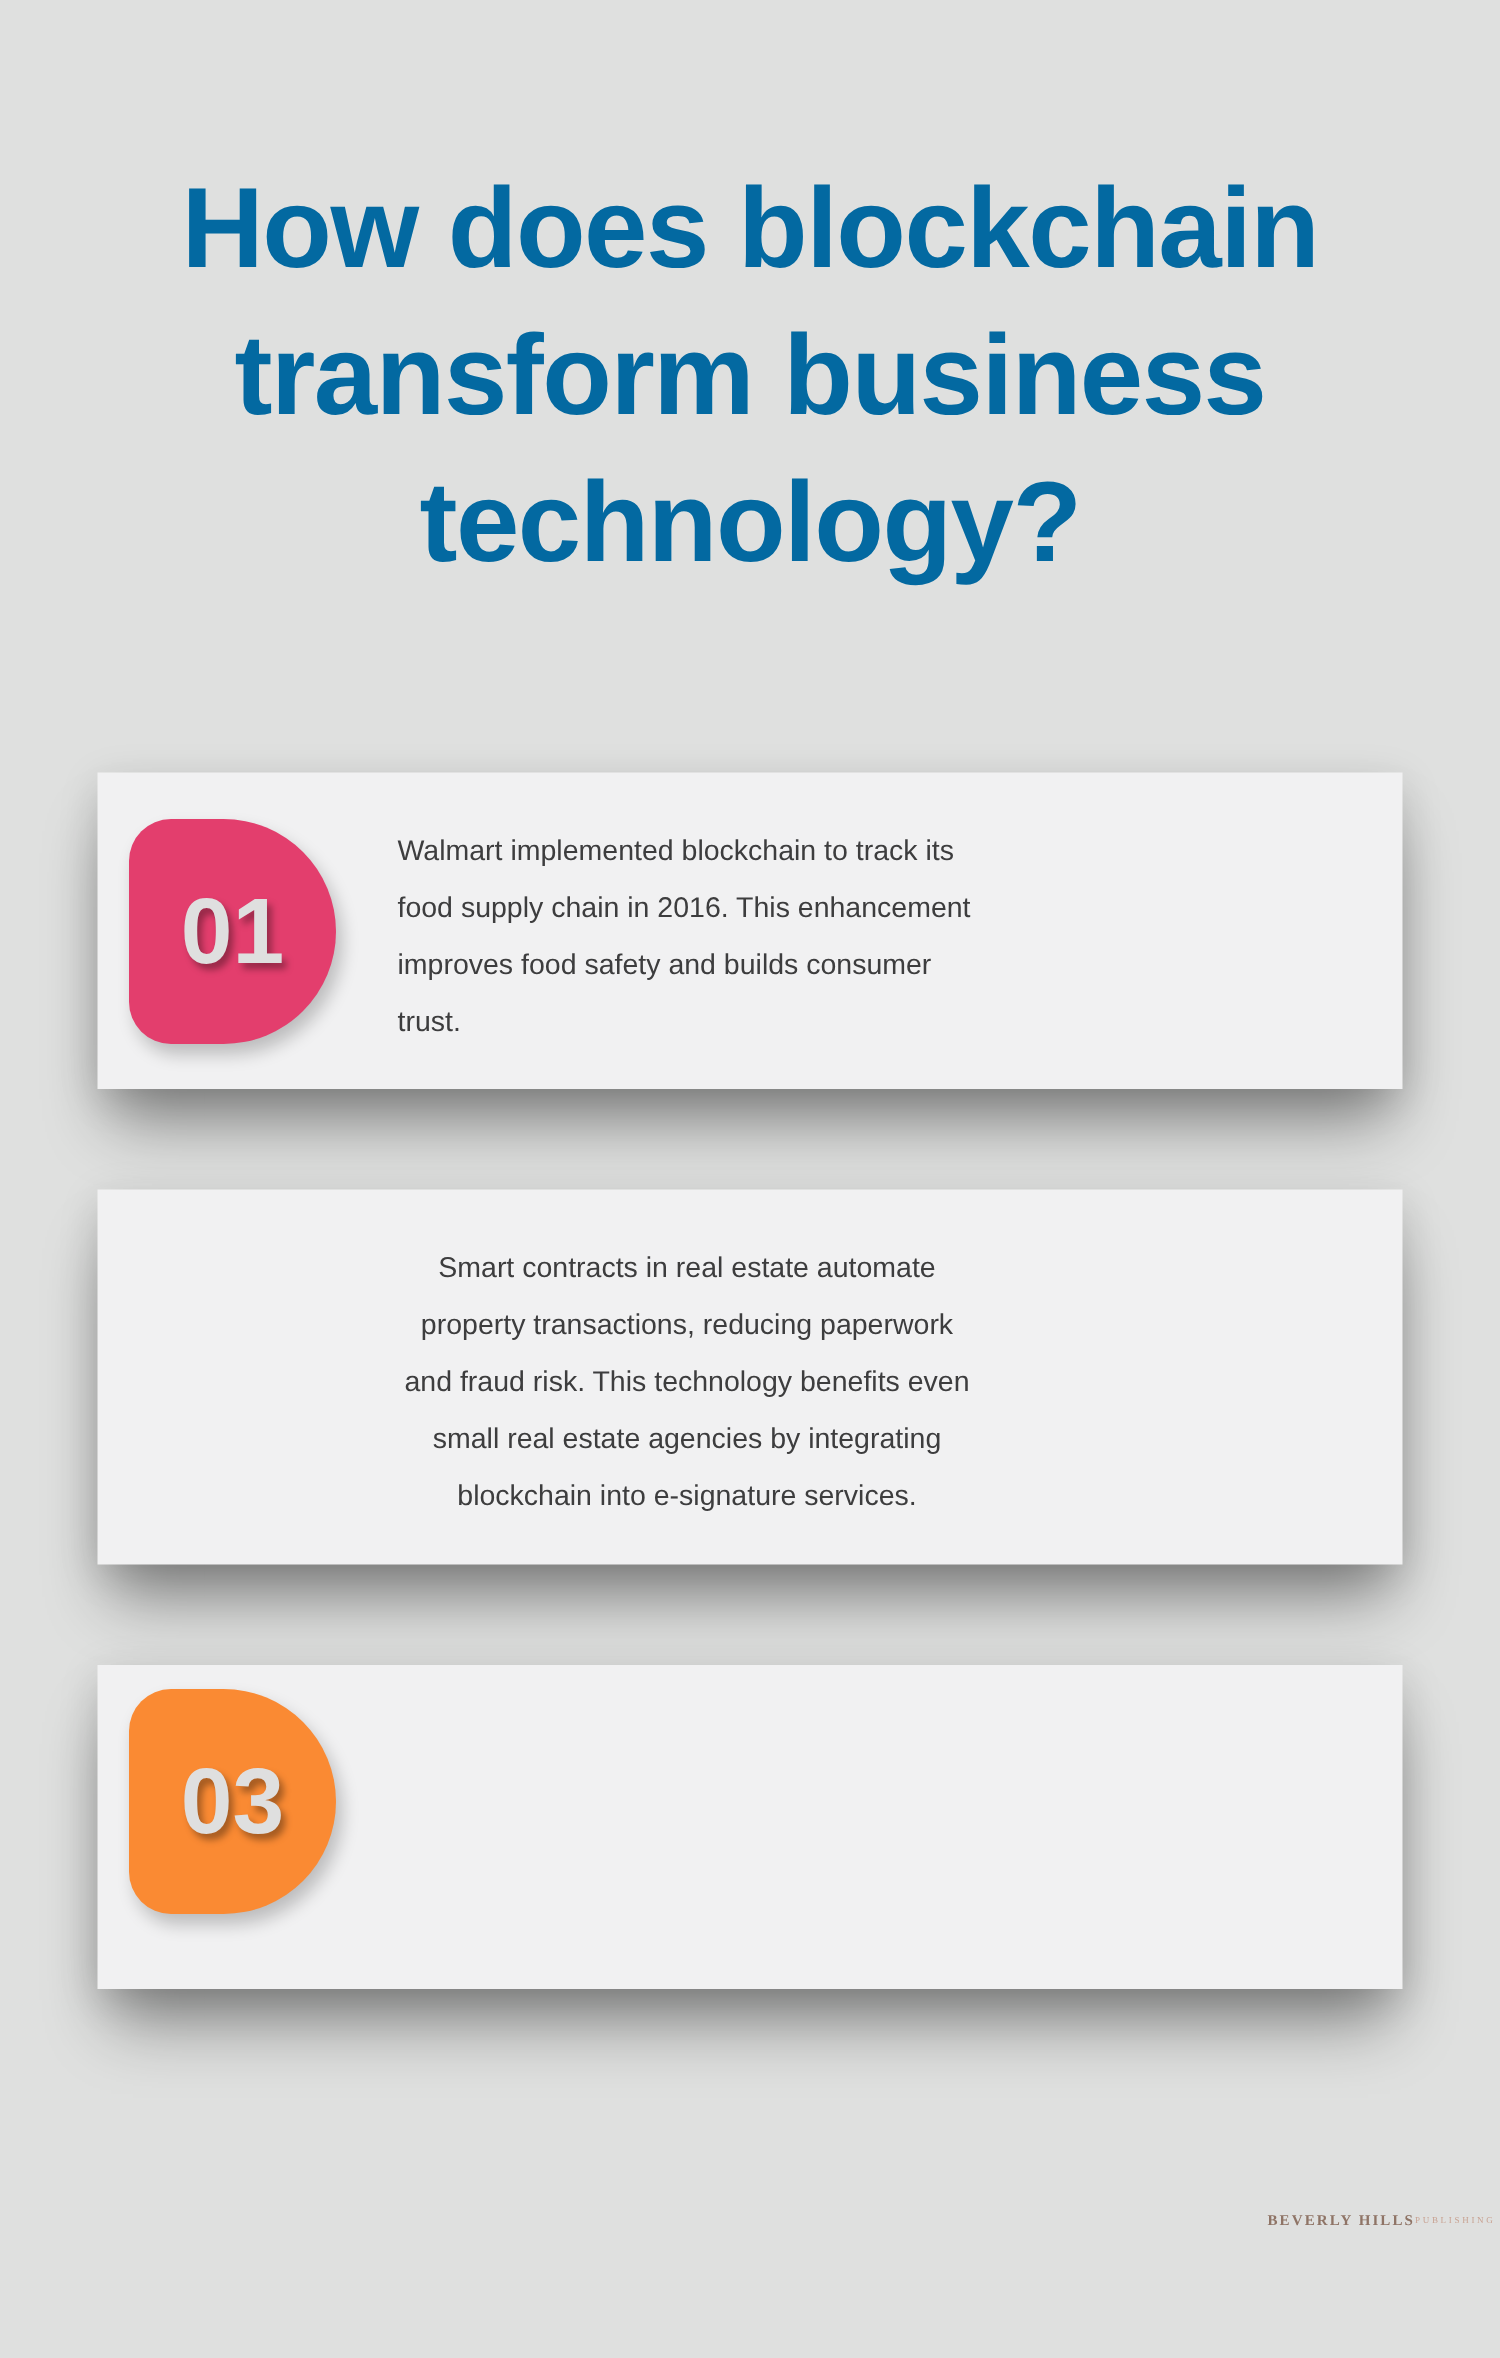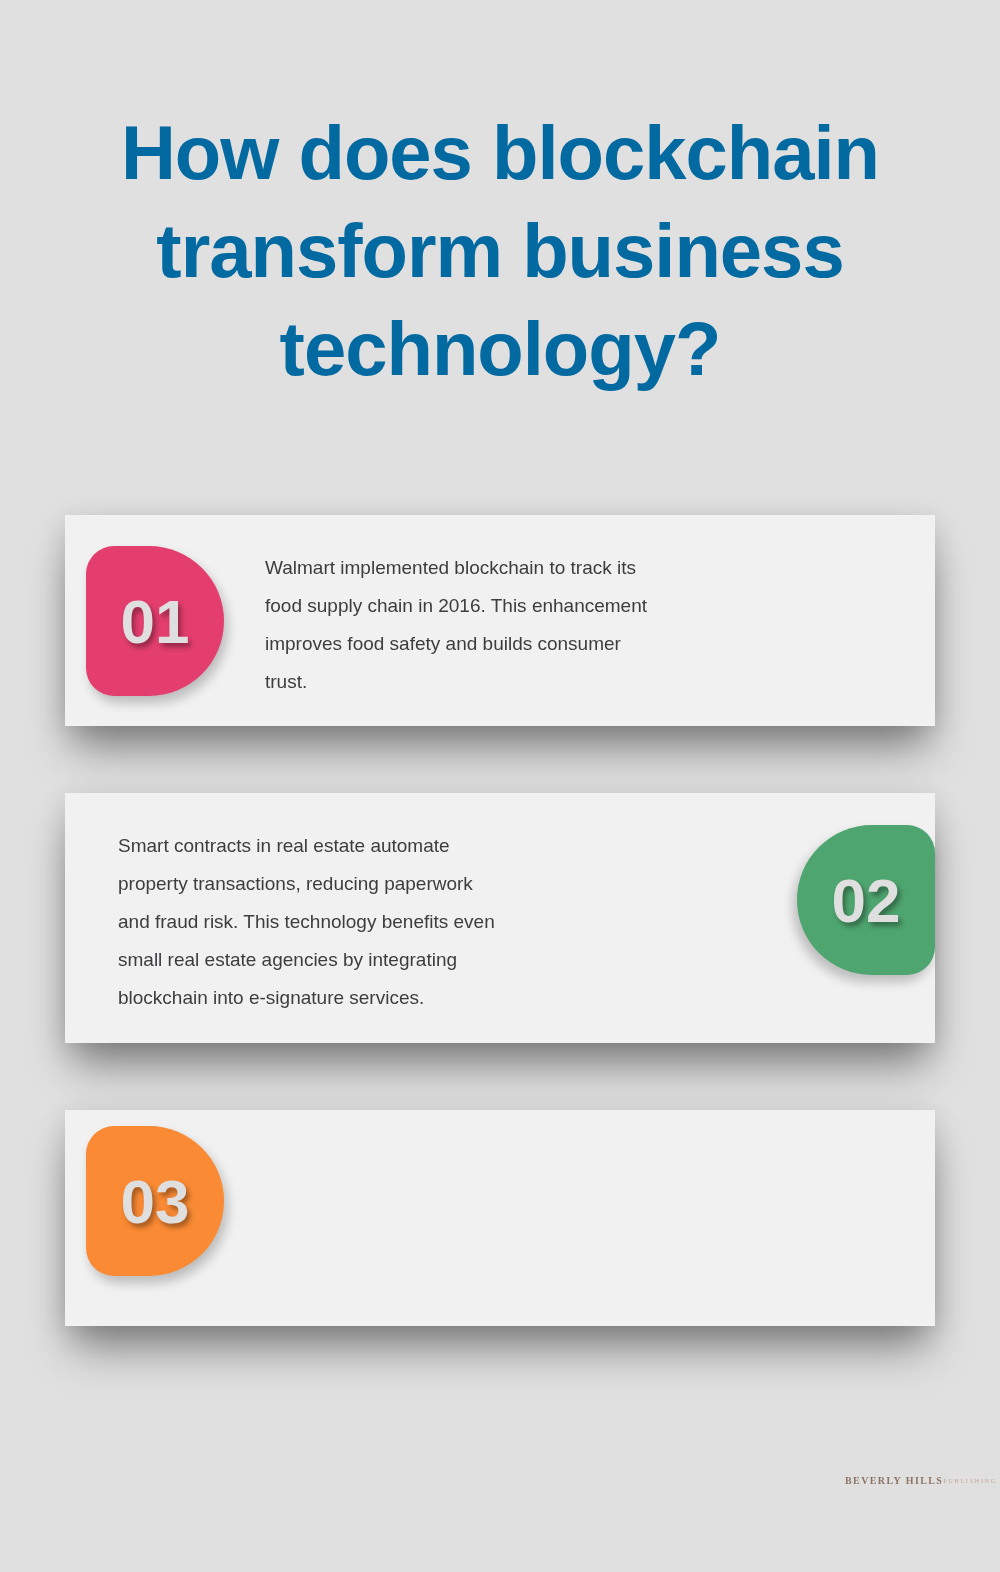--- a/index.html
+++ b/index.html
@@ -54,21 +54,21 @@
   .card-2 .badge { top:32px; }
   .card-3 .badge { top:16px; }
   .card-text {
     position:absolute;
     font-size:19px;
     line-height:38px;
     color:#3d3d3e;
     white-space:pre-line;
   }
   .card-1 .card-text { left:200px; top:34px; width:640px; }
-  .card-2 .card-text { left:53px;  top:34px; width:660px; }
+  .card-2 .card-text { left:63px;  top:34px; width:660px;text-align:center; }
   .card-3 .card-text { left:200px; top:35px; width:640px; }
   .logo {
     position:absolute;
     left:845px; top:1456px; width:104px;
     display:flex; align-items:center;
   }
   .logo-brand {
     margin-top:3px;
     font-family:"Liberation Serif", serif;
     font-size:10px; font-weight:700;
@@ -98,21 +98,20 @@
 
   <div class="card card-1">
     <div class="badge badge-left" style="background-color: rgb(227, 62, 109);">01</div>
     <div class="card-text">Walmart implemented blockchain to track its
 food supply chain in 2016. This enhancement
 improves food safety and builds consumer
 trust.</div>
   </div>
 
   <div class="card card-2">
-    <div class="badge badge-right" style="background-color: rgb(78, 165, 111);">02</div>
     <div class="card-text">Smart contracts in real estate automate
 property transactions, reducing paperwork
 and fraud risk. This technology benefits even
 small real estate agencies by integrating
 blockchain into e-signature services.</div>
   </div>
 
   <div class="card card-3">
     <div class="badge badge-left" style="background-color: rgb(250, 138, 51);">03</div>
   </div>

